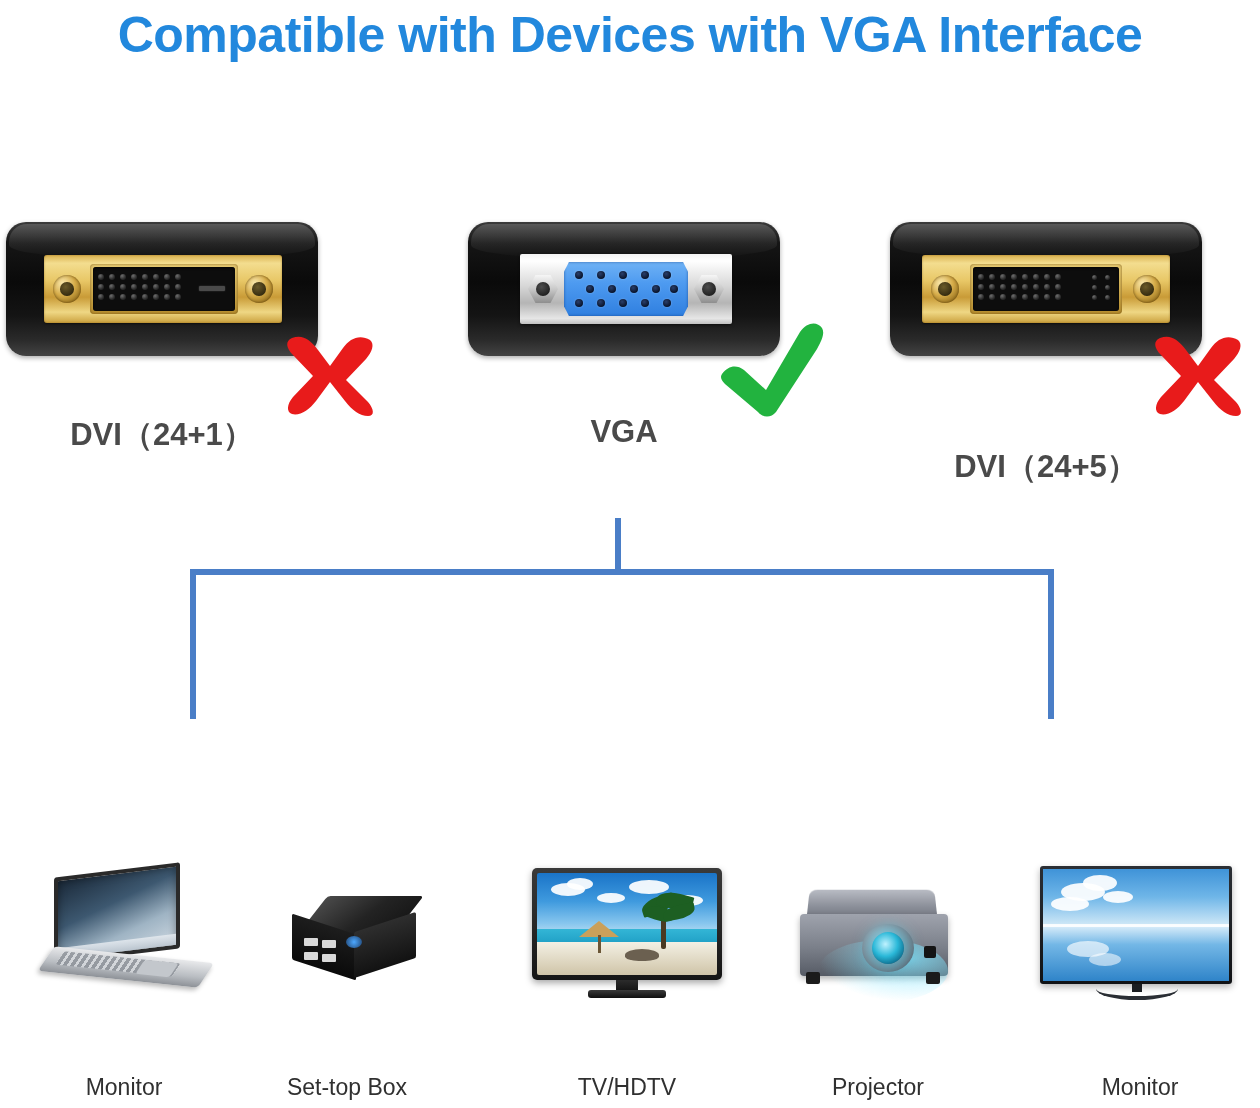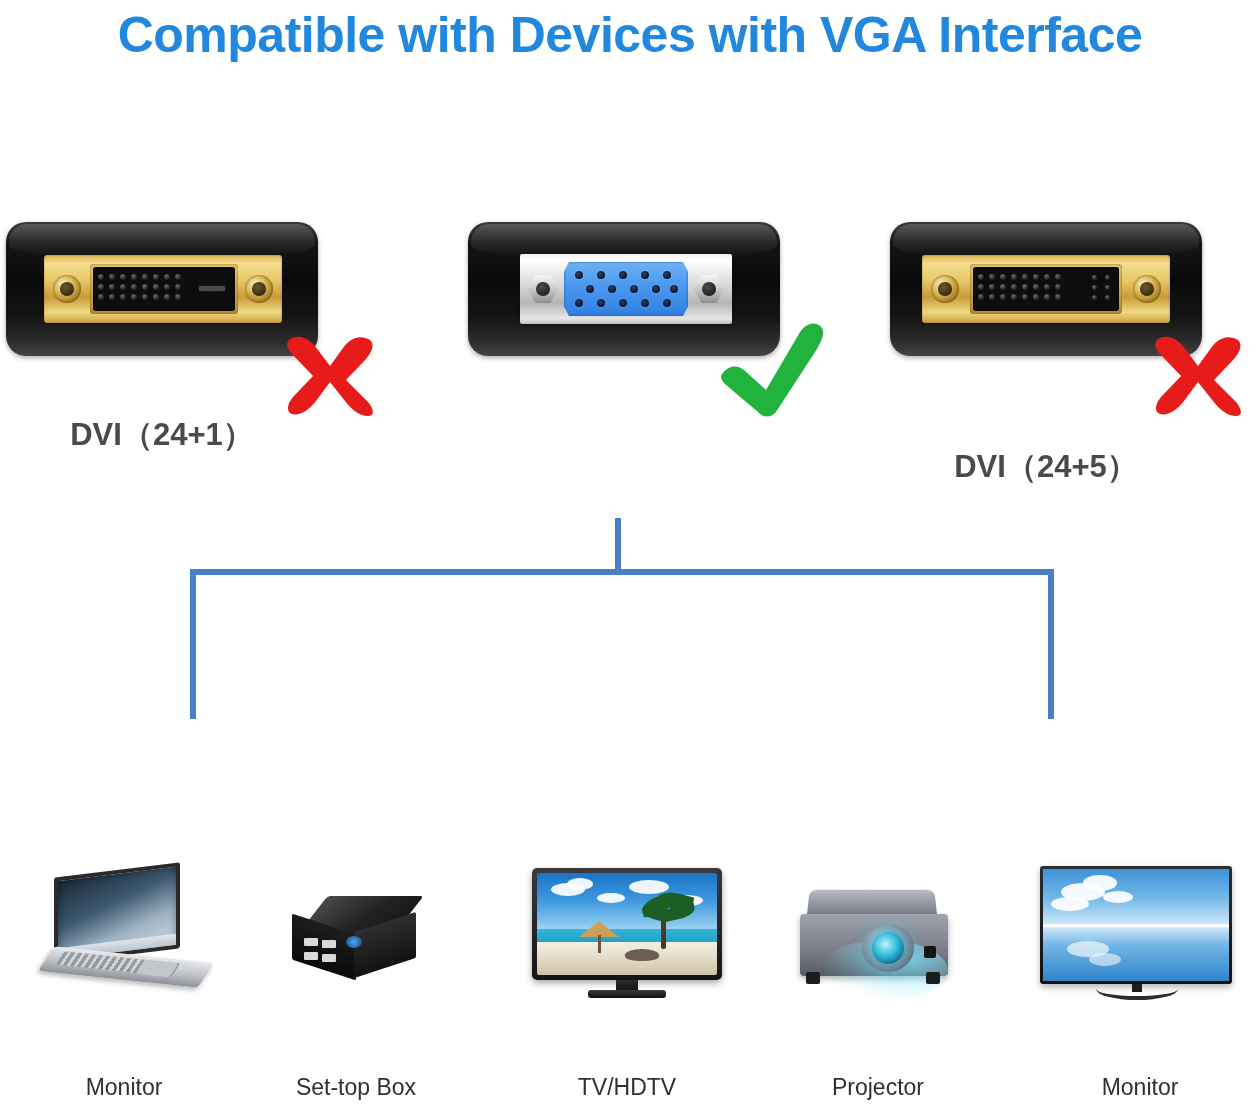--- a/index.html
+++ b/index.html
@@ -345,20 +345,21 @@
           <div class="vga-hole" style="left:99px;  top:37px;"></div>
         </div>
       </div>
     </div>
 
     <div class="mark" style="left:248px; top:100px; width:110px; height:96px;">
       <svg viewBox="0 0 110 96" width="110" height="96">
         <path d="M6 52 C12 44 20 42 28 48 L50 68 L84 10 C91 0 101 -1 106 6 C109 11 106 18 101 27 L60 90 C55 96 47 96 42 90 L9 62 C5 58 4 55 6 52 Z" fill="#22b33f"></path>
       </svg>
     </div>
+    <div class="conn-label" style="left:0; top:192px; width:312px;">VGA</div>
   </div>
 
   <div class="conn-wrap" style="left:890px; top:222px; width:312px; height:134px;">
     <div class="conn-body" style="left:0; top:0; width:312px; height:134px;">
       <div class="dvi-flange" style="left:32px; top:33px; width:248px; height:68px;">
         <div class="screwpost" style="left:9px; top:20px; width:28px; height:28px;"></div>
         <div class="screwpost" style="right:9px; top:20px; width:28px; height:28px;"></div>
         <div class="dvi-port" style="left:48px; top:9px; width:152px; height:50px;">
           <div class="dvi-port-inner">
             <div class="pin-grid" style="left:5px; top:7px; grid-template-columns: repeat(8, 6px); grid-template-rows: repeat(3, 6px); gap:4px 5px;">
@@ -426,21 +427,21 @@
   <div class="device" style="left:284px; top:890px; width:144px; height:100px;">
     <div class="stb-top" style="left:28px; top:6px; width:96px; height:40px;"></div>
     <div class="stb-front" style="left:8px; top:34px; width:64px; height:46px;"></div>
     <div class="stb-side" style="left:70px; top:32px; width:62px; height:46px;"></div>
     <div class="usb" style="left:20px; top:48px; width:14px; height:8px;"></div>
     <div class="usb" style="left:38px; top:50px; width:14px; height:8px;"></div>
     <div class="usb" style="left:20px; top:62px; width:14px; height:8px;"></div>
     <div class="usb" style="left:38px; top:64px; width:14px; height:8px;"></div>
     <div style="position:absolute; left:62px; top:46px; width:16px; height:12px; border-radius:50%; background:radial-gradient(circle,#4da8ff,#1d3f6b);"></div>
   </div>
-  <div class="device-label" style="left:254px; top:1074px; width:204px;">Set-top Box</div>
+  <div class="device-label" style="left:245px; top:1074px; width:204px;">Set-top Box</div>
 
   <div class="device" style="left:532px; top:868px; width:190px; height:136px;">
     <div class="tv-bezel" style="left:0; top:0; width:190px; height:112px;">
       <div class="tv-screen" style="left:5px; top:5px; width:180px; height:102px;">
         <div class="beach-sky"></div>
         <div class="beach-sea"></div>
         <div class="beach-sand"></div>
         <div class="cloud" style="left:14px; top:10px; width:34px; height:13px;"></div>
         <div class="cloud" style="left:30px; top:5px;  width:26px; height:12px;"></div>
         <div class="cloud" style="left:92px; top:7px;  width:40px; height:14px;"></div>

